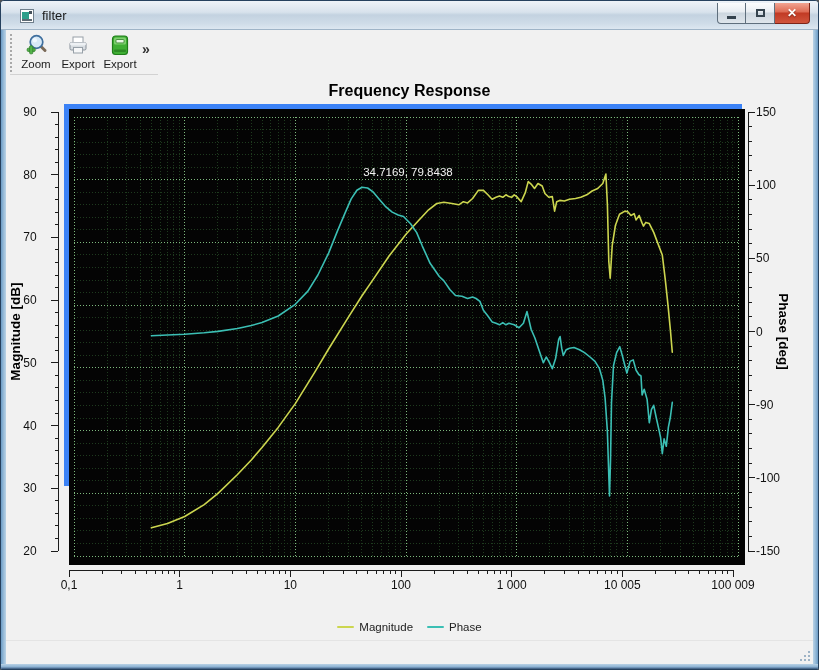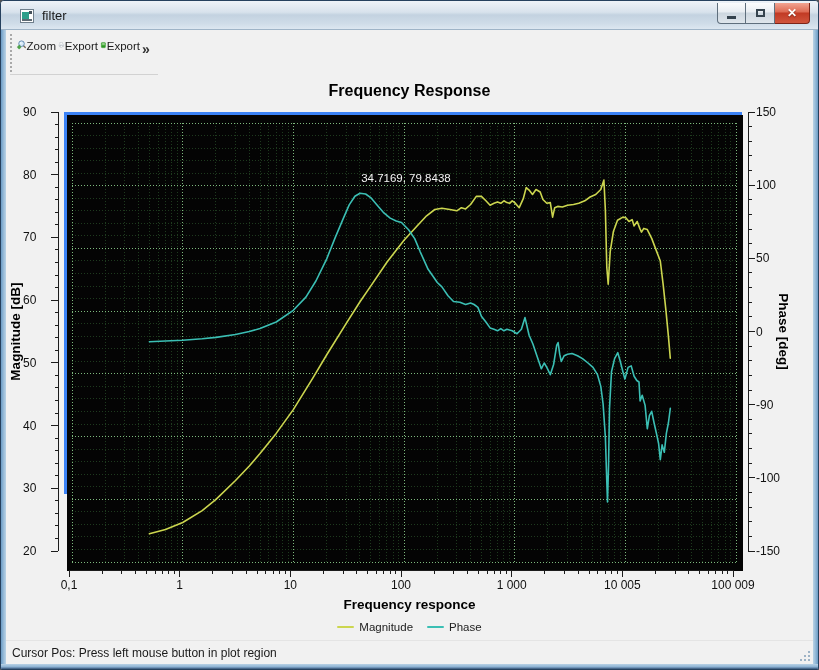--- a/index.html
+++ b/index.html
@@ -49,37 +49,37 @@
     background:linear-gradient(180deg,#b9d2e6 0%,#8fb4d4 55%,#54769c 85%,#33506f 100%); }
   
   #client { position:absolute; left:5px; right:5px; top:29px; bottom:5px; background:#f1f1f1; }
   
   #toolbar { position:relative; height:46px; }
   #toolbar-band {
     position:absolute; left:4px; top:3px; width:148px; height:42px;
     border-bottom:1px solid #d2d2d2; display:flex; align-items:flex-start;
   }
   #toolbar-grip { width:3px; height:38px; margin:1px 3px 0 0; border-left:2px dotted #a9a9a9; }
-  .tool-button { width:40px; margin-right:2px; display:flex; align-items:center; cursor:default; }
+  .tool-button { width:40px; margin-right:2px; display:flex; flex-direction:column; align-items:center; cursor:default; }
   .tool-button svg { width:24px; height:24px; }
   .tool-label { font-size:11.5px; color:#1c1c1c; margin-top:1px; white-space:nowrap; }
   #toolbar-overflow { font-size:14px; font-weight:bold; color:#333; margin-top:8px; cursor:default; }
   
   #chart-panel { position:relative; height:566px; }
   #chart-title { position:absolute; left:0; top:6px; width:100%; text-align:center;
     font-size:16px; font-weight:bold; color:#000; }
   #plot {
     position:absolute; left:58px; top:28px; width:678px; height:382px;
-    background:#040404; border:3px solid #3b82f6;margin-top:8px;
+    background:#040404; border:5px solid #3b82f6;
   }
   #plot svg { position:absolute; left:0; top:0; }
   #annotation { position:absolute; color:#f4f4f4; font-size:11.5px; white-space:nowrap; z-index:5; }
   #axes-svg { position:absolute; left:0; top:0; width:809px; height:566px; pointer-events:none; }
   .tick-label { position:absolute; font-size:12px; color:#111; line-height:16px; }
-  .tick-left  { width:40px; text-align:left; left:17px; }
+  .tick-left  { width:40px; text-align:center; left:4px; }
   .tick-right { left:750px; text-align:left; }
   .tick-x     { width:80px; text-align:center; top:501px; }
   #ylabel-left {
     position:absolute; left:-56px; top:248px; width:130px; text-align:center;
     transform:rotate(-90deg); font-size:13.5px; font-weight:bold; color:#000;
   }
   #ylabel-right {
     position:absolute; left:712px; top:248px; width:130px; text-align:center;
     transform:rotate(90deg); font-size:13.5px; font-weight:bold; color:#000;
   }
@@ -417,35 +417,33 @@
           <div class="tick-label tick-x" style="left: 23px;">0,1</div>
           <div class="tick-label tick-x" style="left: 133.667px;">1</div>
           <div class="tick-label tick-x" style="left: 244.333px; text-align: center;">10</div>
           <div class="tick-label tick-x" style="left: 355px;">100</div>
           <div class="tick-label tick-x" style="left: 465.667px;">1 000</div>
           <div class="tick-label tick-x" style="left: 576.333px;">10 005</div>
           <div class="tick-label tick-x" style="left: 687px;">100 009</div>
         </div>
       <div id="ylabel-left">Magnitude [dB]</div>
       <div id="ylabel-right">Phase [deg]</div>
-      <div id="xlabel">Frequency responce</div>
       <div id="legend">
           <div class="legend-item">
             <span class="legend-swatch" style="background: rgb(204, 214, 79);"></span>
             <span class="legend-label">Magnitude</span>
           </div>
           <div class="legend-item">
             <span class="legend-swatch" style="background: rgb(59, 191, 180);"></span>
             <span class="legend-label">Phase</span>
           </div>
         </div>
     </div>
 
     <div id="statusbar">
-      <span id="status-text">Cursor Pos: Press left mouse button in plot region</span>
       <div id="resize-grip"></div>
     </div>
 
   </div>
 
   <div class="frame-strip" id="frame-left"></div>
   <div class="frame-strip" id="frame-right"></div>
   <div class="frame-strip" id="frame-bottom"></div>
 
 </div>

